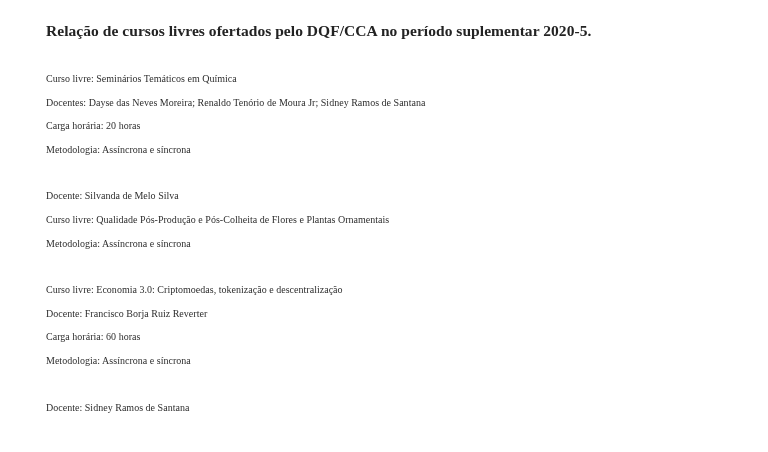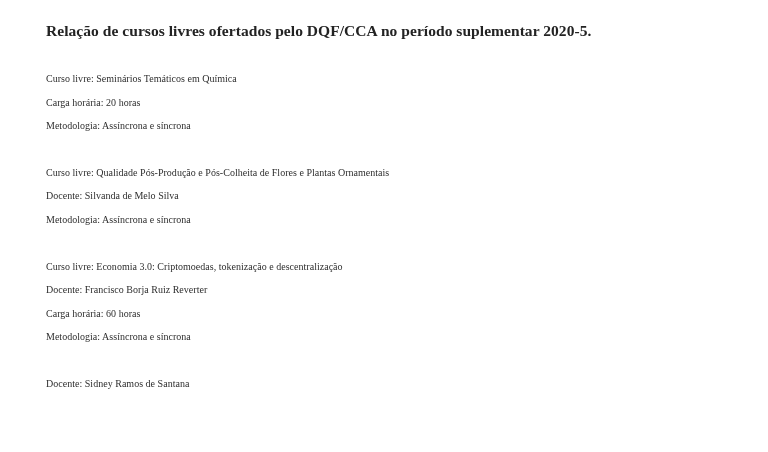--- a/index.html
+++ b/index.html
@@ -70,29 +70,30 @@
 
 <div class="page">
   <div class="doc-body">
 
     <p class="doc-title">Relação de cursos livres ofertados pelo DQF/CCA no período suplementar 2020-5.</p>
 
     <div class="spacer"></div>
 
     <div class="course-block">
       <p class="course-line">Curso livre: Seminários Temáticos em Química</p>
+      <p class="course-line">Docentes: Dayse das Neves Moreira; Renaldo Tenório de Moura Jr; Sidney Ramos de Santana</p>
       <p class="course-line">Carga horária: 20 horas</p>
       <p class="course-line">Metodologia: Assíncrona e síncrona</p>
     </div>
 
     <div class="block-gap"></div>
 
     <div class="course-block">
+      <p class="course-line">Docente: Silvanda de Melo Silva</p>
       <p class="course-line">Curso livre: Qualidade Pós-Produção e Pós-Colheita de Flores e Plantas Ornamentais</p>
-      <p class="course-line">Docente: Silvanda de Melo Silva</p>
       <p class="course-line">Metodologia: Assíncrona e síncrona</p>
     </div>
 
     <div class="block-gap"></div>
 
     <div class="course-block">
       <p class="course-line">Curso livre: Economia 3.0: Criptomoedas, tokenização e descentralização</p>
       <p class="course-line">Docente: Francisco Borja Ruiz Reverter</p>
       <p class="course-line">Carga horária: 60 horas</p>
       <p class="course-line">Metodologia: Assíncrona e síncrona</p>

